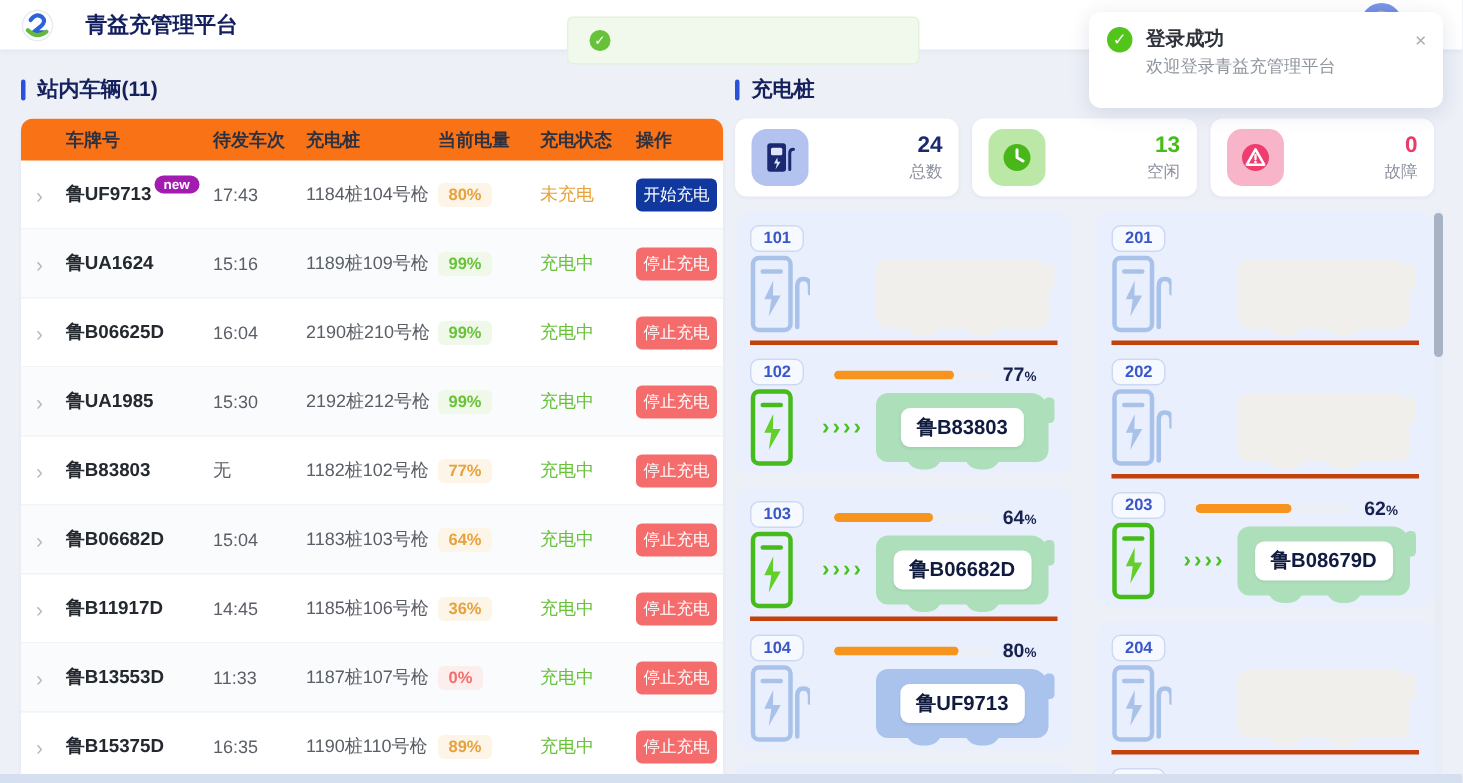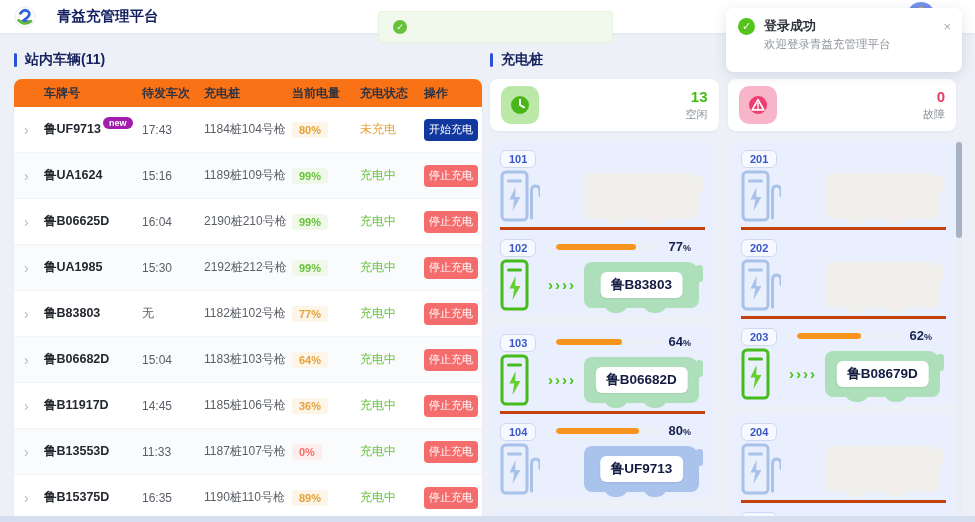--- a/index.html
+++ b/index.html
@@ -86,21 +86,21 @@
   .stat-num{display:block;font-size:15px;font-weight:bold;line-height:17px}
   .stat-num.blue{color:#1b2a70}.stat-num.green{color:#44bd16}
   .stat-num.orange{color:#f5881f}.stat-num.red{color:#ea3a67}
   .stat-label{display:block;font-size:11px;color:#8b909c;margin-top:2px}
 
   .piles-area{display:flex;gap:16px;margin-top:4px}
   .pile-col{flex:1;min-width:0}
   .pile-group{background:#e9effd;border-radius:10px;margin-bottom:9px;padding:0 10px}
   .pile-slot{padding:7px 0 6px;min-height:84px;box-sizing:border-box}
   .pile-slot + .pile-slot{border-top:3px solid #c2410c}
-  .slot-top{display:flex;align-items:flex-start;height:18px;margin:2px 0 3px}
+  .slot-top{display:flex;align-items:flex-end;height:18px;margin:2px 0 3px}
   .slot-badge{background:#f6f9ff;border:1px solid #cdd9f3;color:#3a57c8;font-size:11px;font-weight:bold;
     padding:1px 8px;border-radius:6px;line-height:14px}
   .slot-progress{flex:1;display:flex;align-items:center;margin-left:20px;margin-right:14px;gap:9px}
   .track{flex:1;height:6px;background:#eceff6;border-radius:3px;overflow:hidden}
   .fill{height:100%;background:#f7941e;border-radius:3px}
   .ptext{font-weight:bold;color:#17224f;font-size:13px;white-space:nowrap}
   .pc{font-size:9px}
   .slot-body{display:flex;align-items:center;height:50px}
   .charger-ic{width:40px;flex:0 0 40px;display:flex}
   .mid{width:44px;flex:0 0 44px;text-align:center}
@@ -276,20 +276,34 @@
     </div>
   </section>
 
   <section class="right-panel">
     <div class="section-title">
       <i class="tbar"></i>
       <span>充电桩</span>
     </div>
     <div class="stats-row" id="stats">
   <div class="stat-card">
+    <span class="stat-icon blue">
+            <svg width="21" height="22" viewBox="0 0 21 22">
+              <rect x="1.5" y="1.5" width="12.5" height="19" rx="2" fill="#1b2a70"></rect>
+              <rect x="4" y="4.5" width="7.5" height="5" rx="1" fill="#dfe6fb"></rect>
+              <path d="M8.2 11 L6 15 h2 l-1 4 3.4-5.2 H8.5 Z" fill="#dfe6fb"></path>
+              <path d="M16.5 19 V8 q0-2.5 2.5-2.5" stroke="#1b2a70" stroke-width="2" fill="none" stroke-linecap="round"></path>
+            </svg>
+          </span>
+    <span class="stat-right">
+      <span class="stat-num blue">24</span>
+      <span class="stat-label">总数</span>
+    </span>
+  </div>
+  <div class="stat-card">
     <span class="stat-icon green">
             <svg width="22" height="22" viewBox="0 0 22 22">
               <circle cx="11" cy="11" r="9" fill="#49b619"></circle>
               <path d="M11 5.8 V11 l4 2.3" stroke="#fff" stroke-width="2" fill="none" stroke-linecap="round" stroke-linejoin="round"></path>
             </svg>
           </span>
     <span class="stat-right">
       <span class="stat-num green">13</span>
       <span class="stat-label">空闲</span>
     </span>

